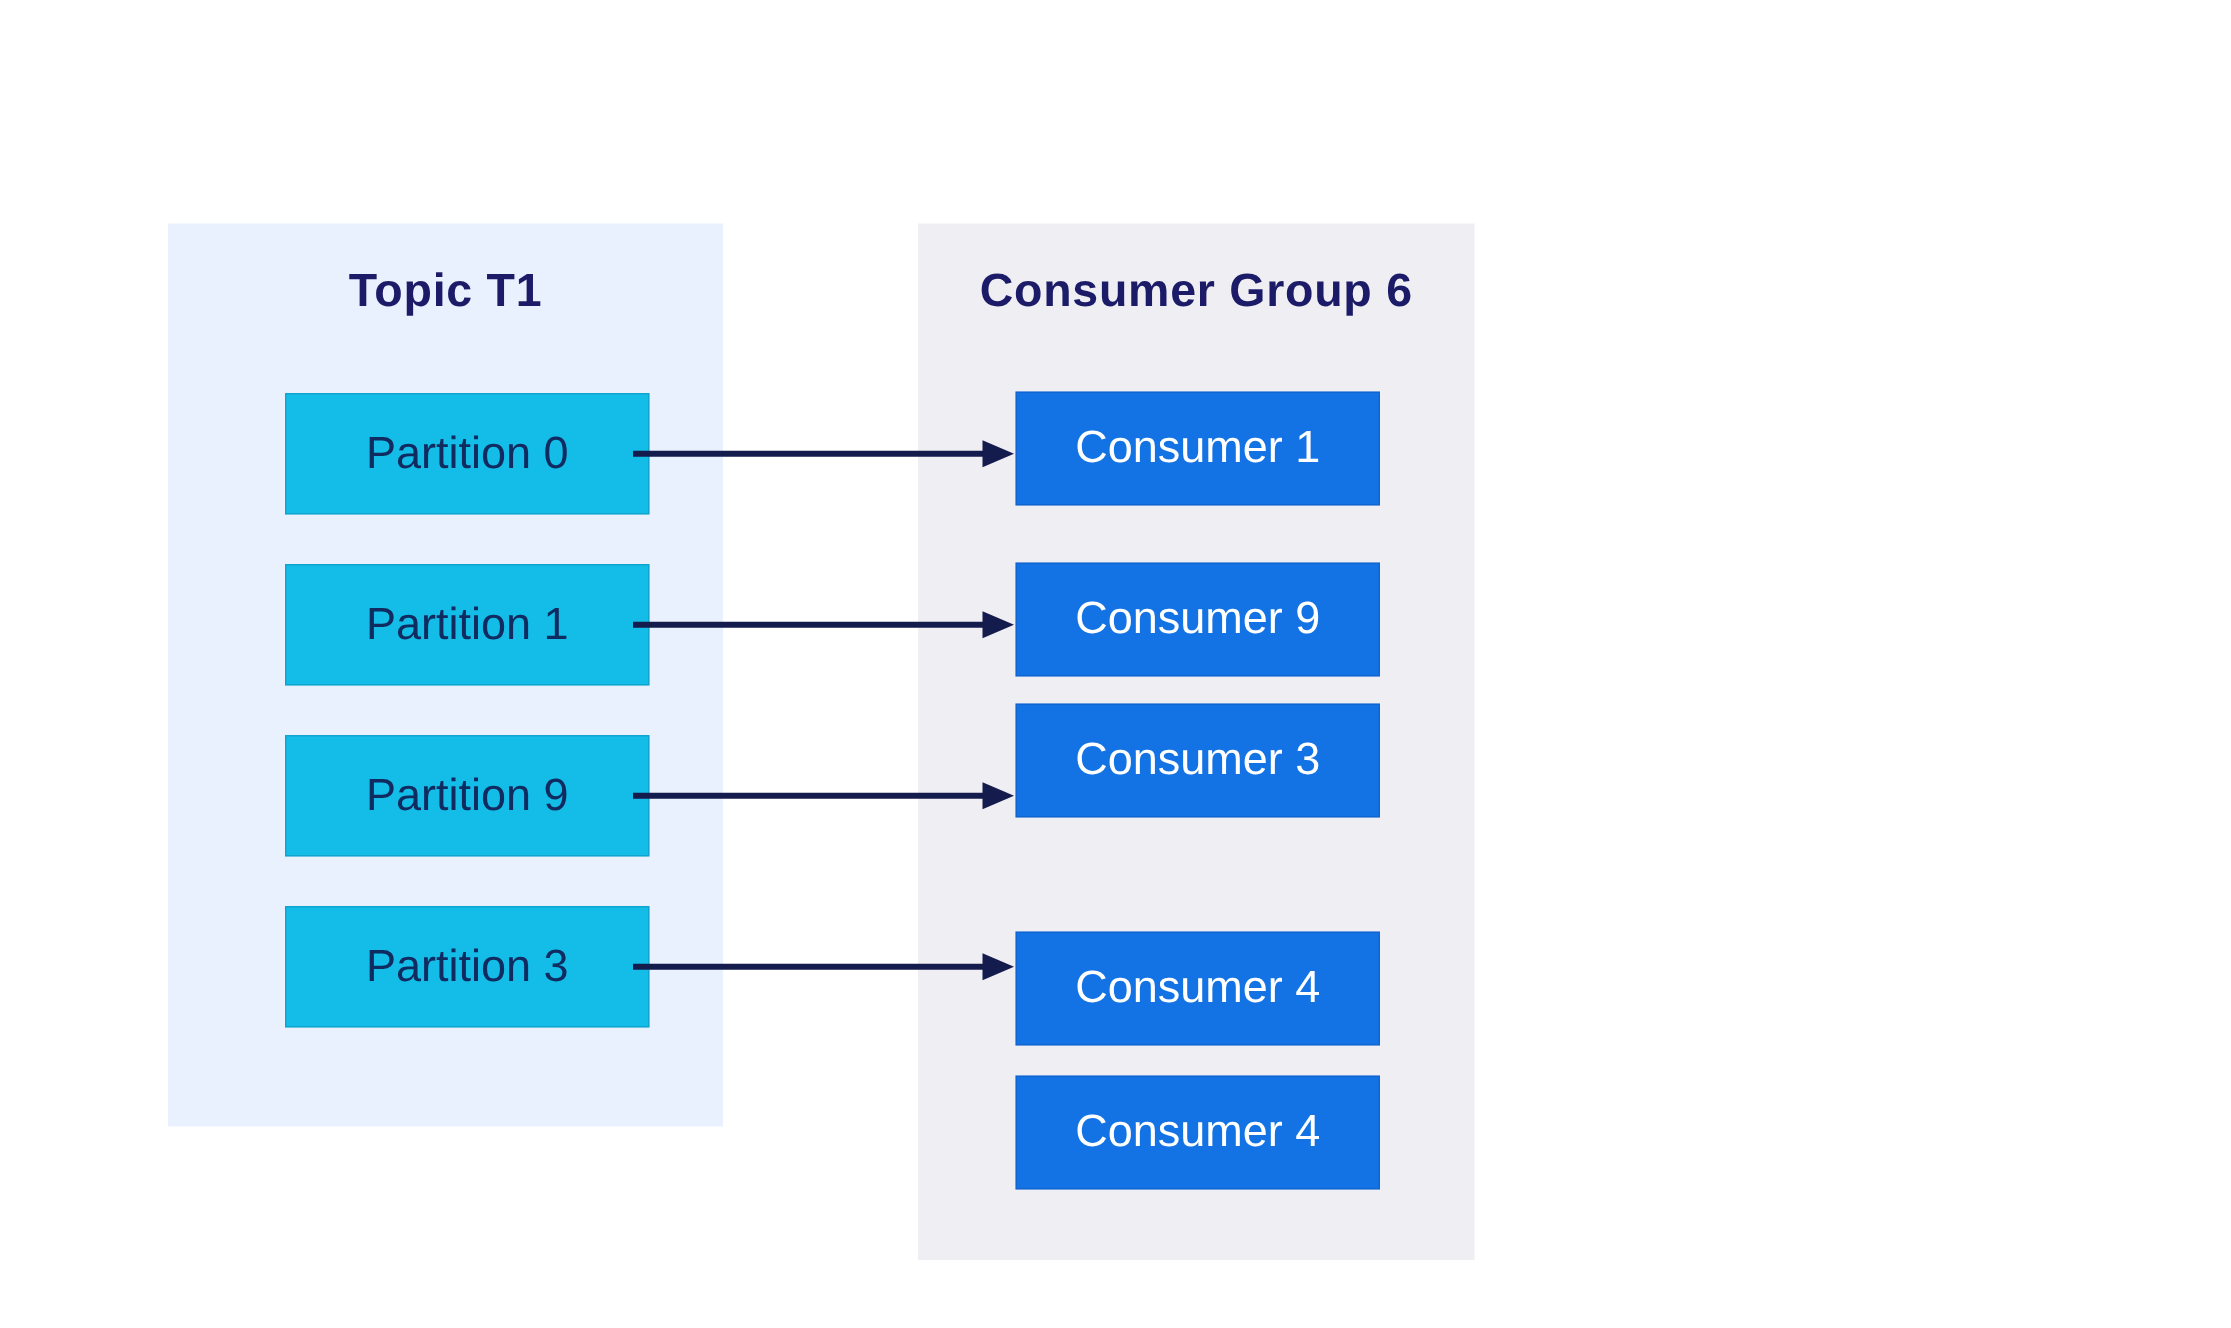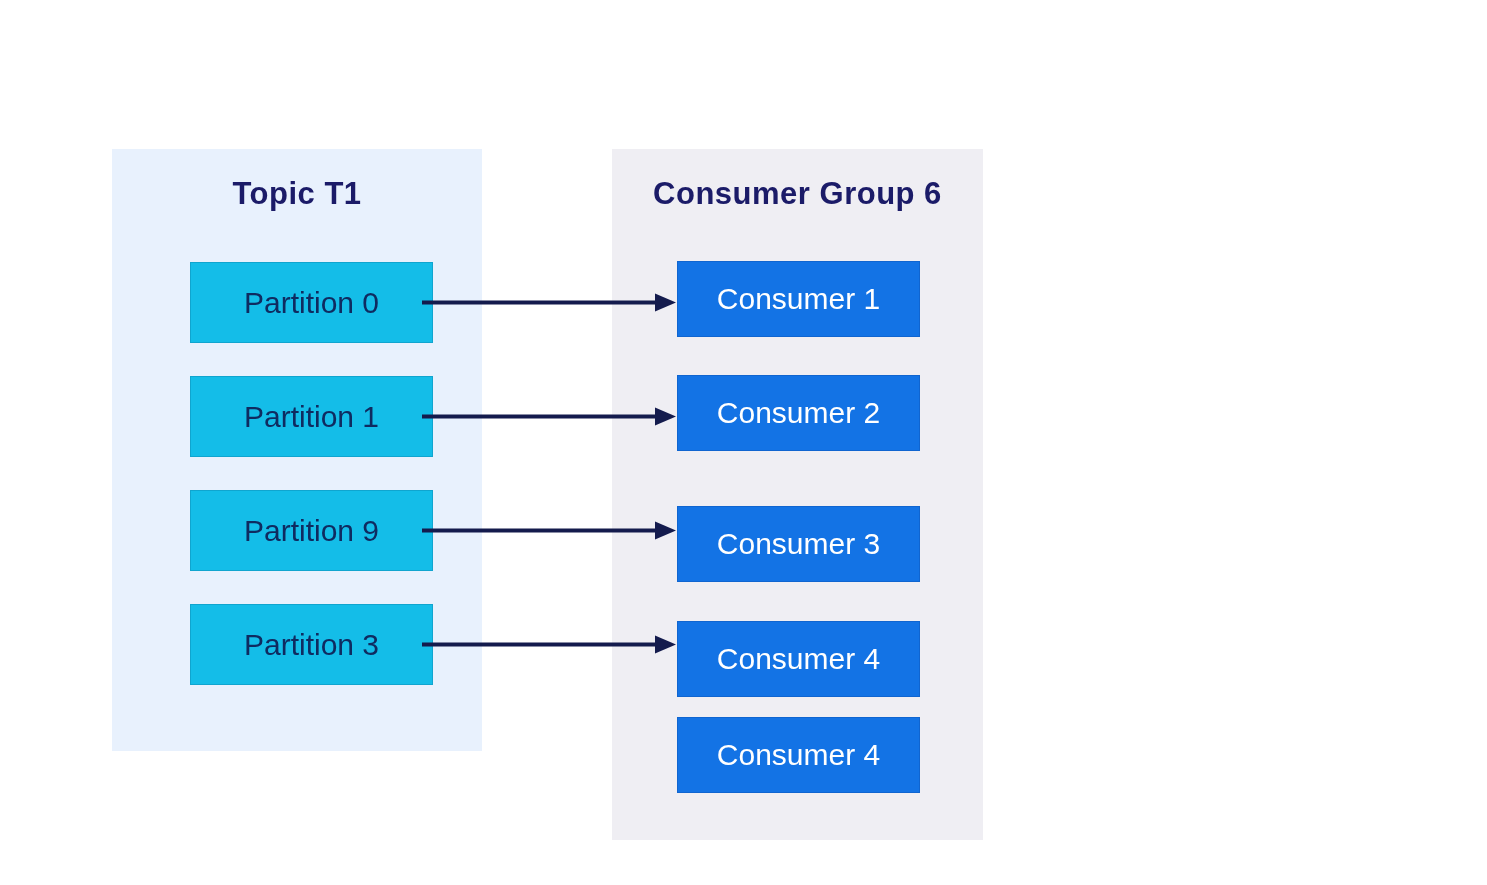--- a/index.html
+++ b/index.html
@@ -89,22 +89,22 @@
   <div class="panel group-panel">
     <div class="panel-title">Consumer Group 6</div>
   </div>
 
   <div id="nodes">
       <div class="node partition-box" style="top: 262px;">Partition 0</div>
       <div class="node partition-box" style="top: 376px; text-align: center;">Partition 1</div>
       <div class="node partition-box" style="top: 490px;">Partition 9</div>
       <div class="node partition-box" style="top: 604px; text-align: right;">Partition 3</div>
       <div class="node consumer-box" style="top: 261px;">Consumer 1</div>
-      <div class="node consumer-box" style="top: 375px;">Consumer 2</div>
-      <div class="node consumer-box" style="top: 506px;">Consumer 3</div>
+      <div class="node consumer-box" style="top: 375px;">Consumer 9</div>
+      <div class="node consumer-box" style="top: 469px;">Consumer 3</div>
       <div class="node consumer-box" style="top: 621px; text-align: right;">Consumer 4</div>
       <div class="node consumer-box" style="top: 717px;">Consumer 4</div>
     </div>
 
   <svg id="arrows" viewBox="0 0 1487 885" xmlns="http://www.w3.org/2000/svg">
       <line x1="422" y1="302.5" x2="659" y2="302.5" stroke="#141b4d" stroke-width="4"></line>
       <polygon points="655,293.5 676,302.5 655,311.5" fill="#141b4d"></polygon>
       <line x1="422" y1="416.5" x2="659" y2="416.5" stroke="#141b4d" stroke-width="4"></line>
       <polygon points="655,407.5 676,416.5 655,425.5" fill="#141b4d"></polygon>
       <line x1="422" y1="530.5" x2="659" y2="530.5" stroke="#141b4d" stroke-width="4"></line>

